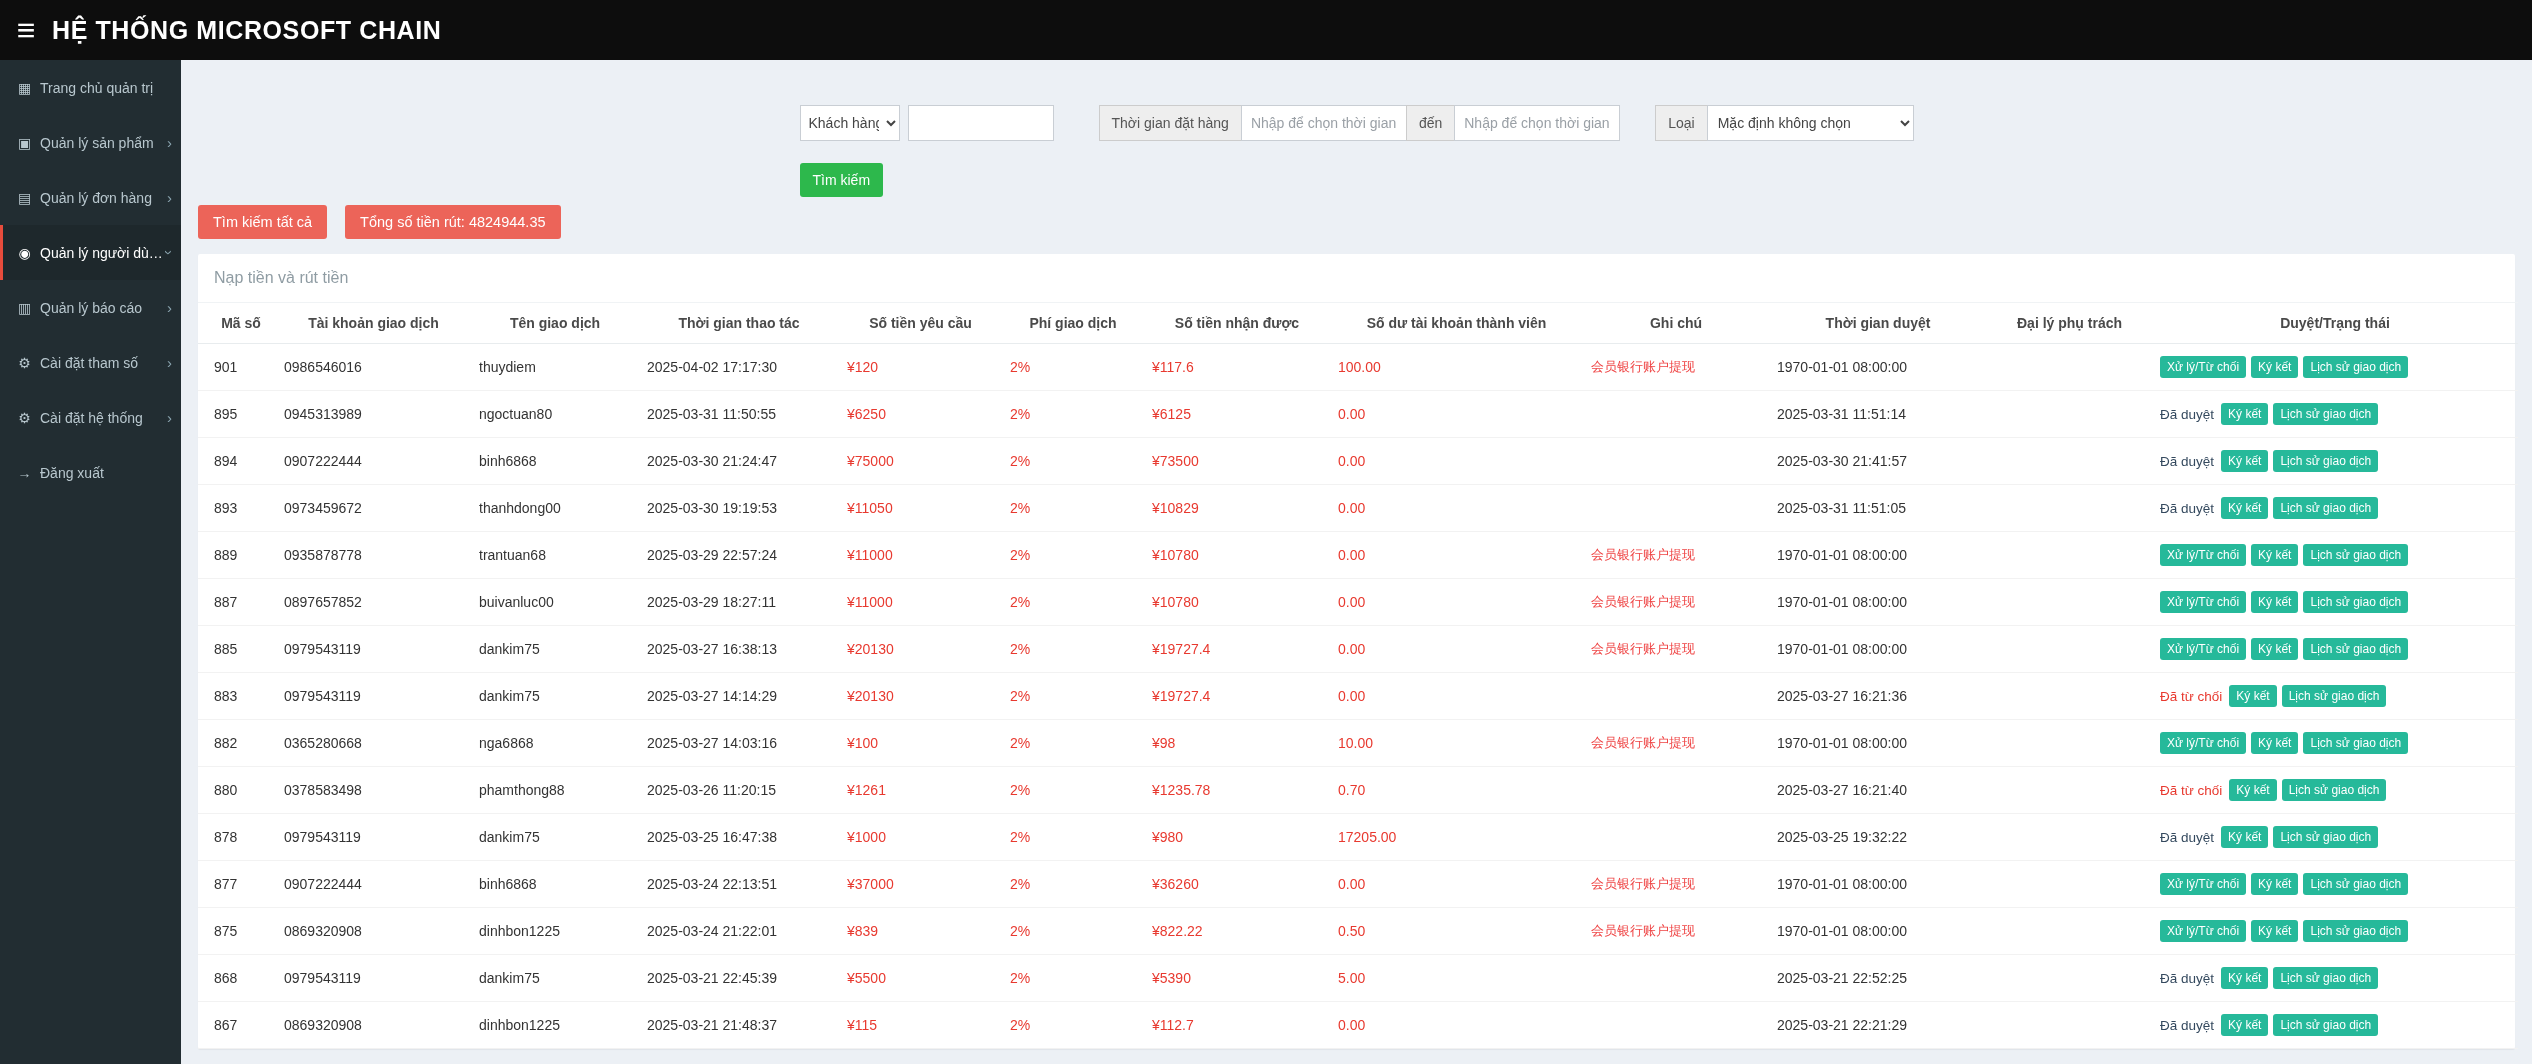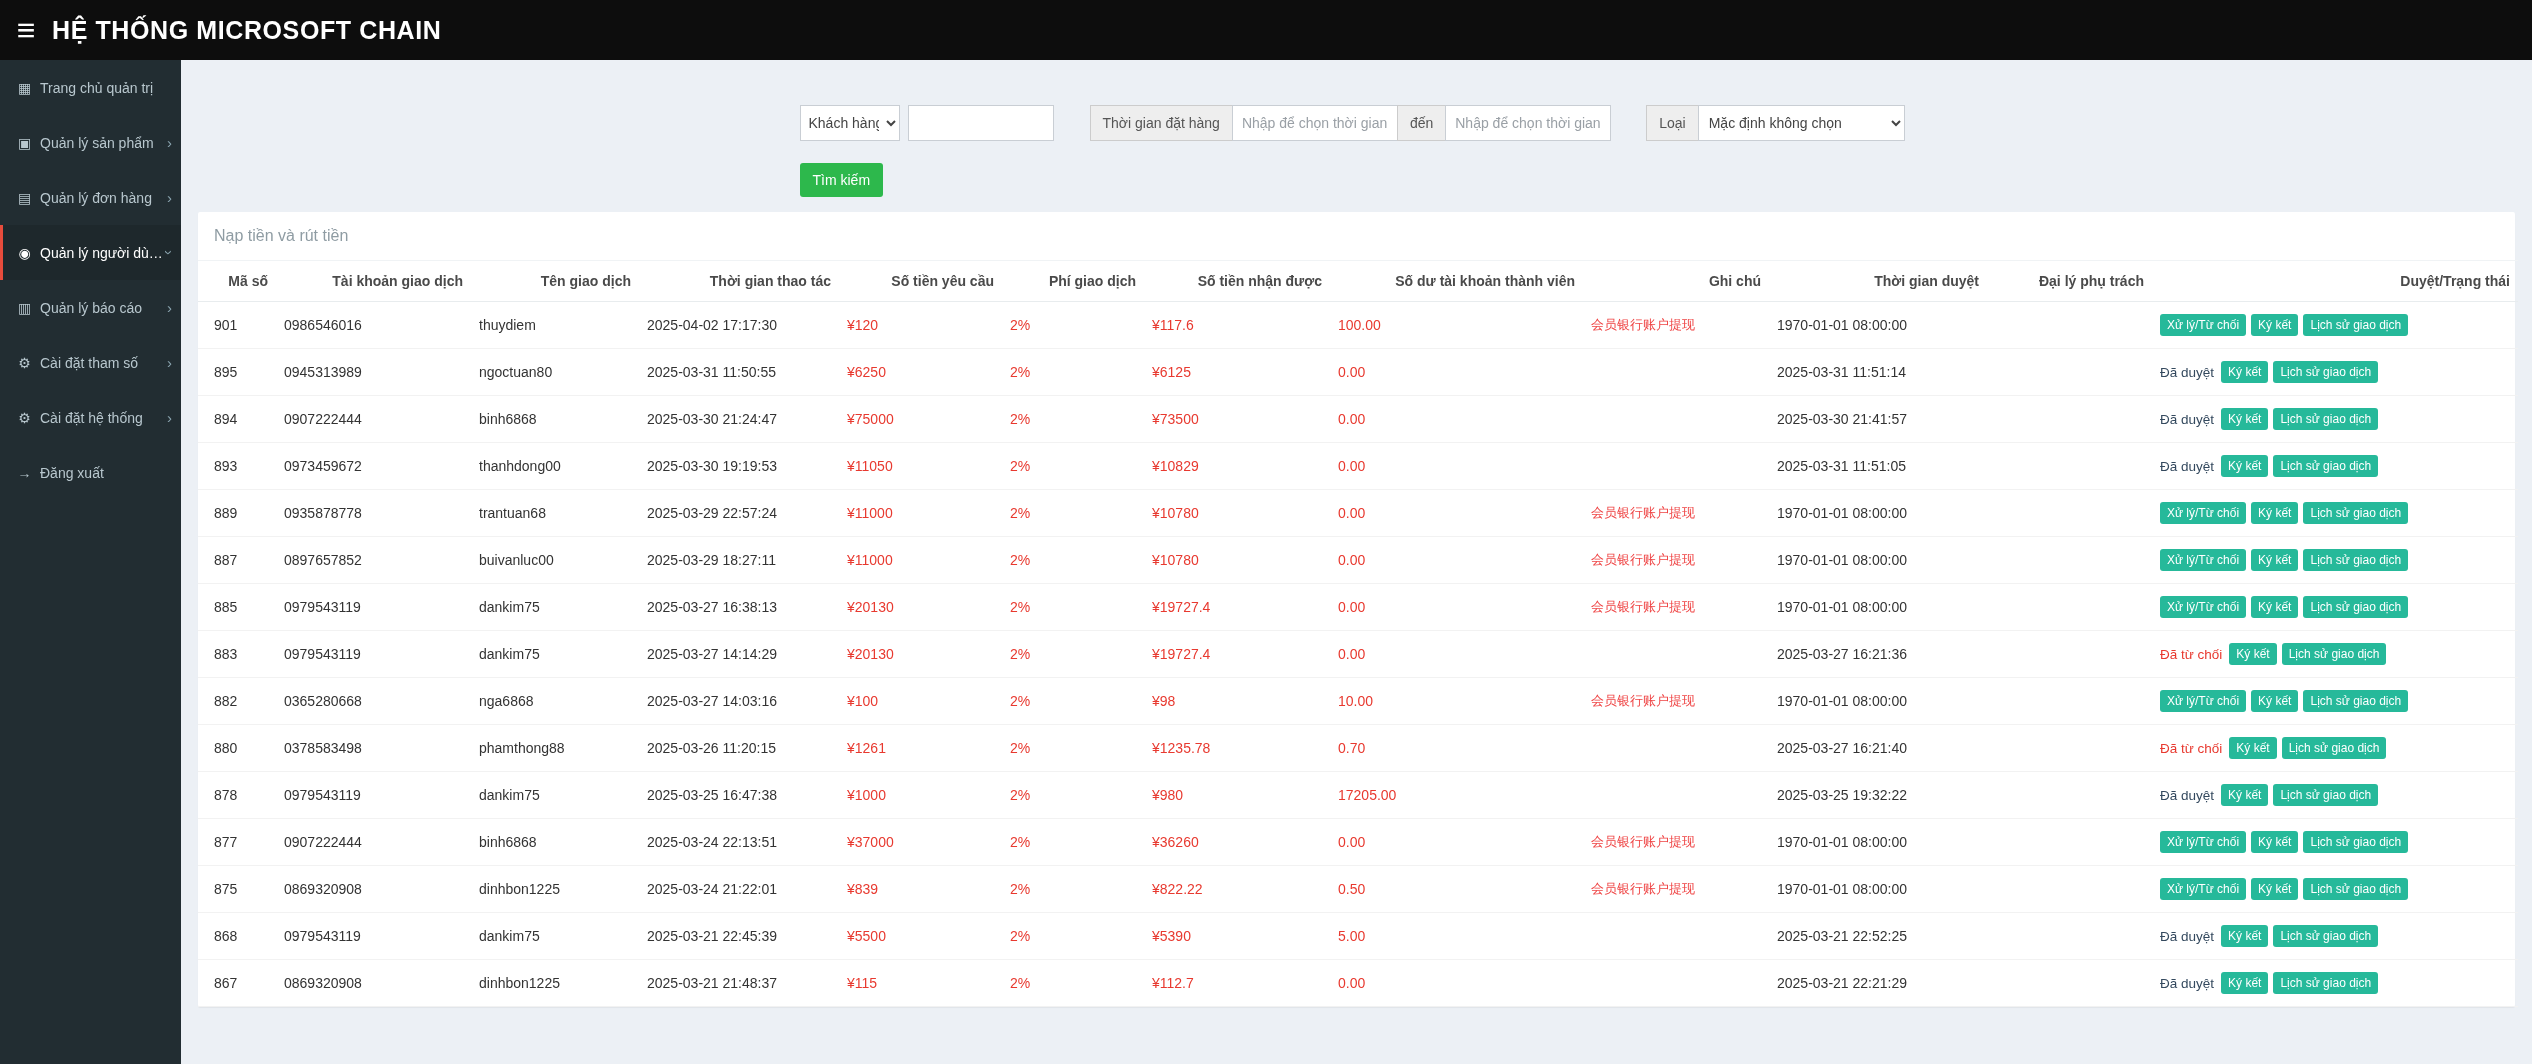--- a/index.html
+++ b/index.html
@@ -29,41 +29,41 @@
   
   .content{position:absolute;left:181px;top:60px;right:0;bottom:0;padding:0 17px;overflow:hidden}
   
   .filter-block{width:1114px;margin:45px auto 0}
   .filter-row{display:flex;align-items:center}
   .form-select,.form-input{height:36px;background:#fff;font-size:14px;color:#444;
     font-family:inherit;border:1px solid #c9ced4;outline:none}
   .customer-select{width:100px;padding:0 4px}
   .keyword-input{width:146px;margin-left:8px;padding:0 8px}
   .group{display:flex;height:36px}
-  .group.g1{margin-left:36px}
+  .group.g1{margin-left:45px}
   .group.g2{margin-left:35px}
   .group>*{margin-left:-1px}
   .group>*:first-child{margin-left:0}
   .addon{background:#eee;border:1px solid #ccc;display:flex;align-items:center;
     padding:0 12px;font-size:14px;color:#555;white-space:nowrap}
   .time-input{width:166px;padding:8px 9px}
   .time-input::placeholder{color:#9aa0a6}
   .type-select{width:207px;padding:0 6px}
   .search-btn{display:block;margin-top:22px;background:#2db84c;color:#fff;border:none;
     border-radius:3px;padding:9px 13px;font-size:14px;cursor:pointer;font-family:inherit}
   
   .actions-row{display:flex;gap:18px;margin-top:8px}
   .red-btn{background:#ec6459;color:#fff;border:none;border-radius:3px;padding:9px 15px;
     font-size:14.5px;cursor:pointer;font-family:inherit;white-space:nowrap}
   
   .panel{background:#fff;margin-top:15px;border-radius:2px;padding-bottom:0;
     box-shadow:0 1px 1px rgba(0,0,0,.05)}
   .panel-header{padding:15px 16px;font-size:16px;color:#8f9ca3}
   table{width:100%;border-collapse:collapse;table-layout:fixed}
-  th{font-size:14px;color:#4a4a4a;text-align:right;padding:12px 8px;font-weight:bold;
+  th{font-size:14px;color:#4a4a4a;text-align:center;padding:12px 8px;font-weight:bold;
     border-top:1px solid #f0f3f5;border-bottom:1px solid #e8ecee;white-space:nowrap;overflow:hidden}
   td{font-size:14px;color:#333;padding:12px 8px;border-bottom:1px solid #f2f2f2;
     white-space:nowrap;overflow:hidden}
   th:first-child,td:first-child{padding-left:16px}
   td.red{color:#e8392f}
   td.note{color:#ef4444;font-size:13px}
   .actions{display:flex;gap:5px;align-items:center}
   .tbtn{background:#26b99a;color:#fff;border:none;border-radius:3px;padding:4px 7px;
     font-size:12px;cursor:pointer;font-family:inherit;white-space:nowrap}
   .status-approved{color:#34495e;font-size:13.5px;margin-right:2px}
@@ -135,20 +135,24 @@
       <div class="group g2">
         <span class="addon">Loại</span>
         <select class="form-select type-select">
           <option>Mặc định không chọn</option>
         </select>
       </div>
     </div>
     <button class="search-btn">Tìm kiếm</button>
   </div>
 
+  <div class="actions-row">
+    <button class="red-btn">Tìm kiếm tất cả</button>
+    <button class="red-btn">Tổng số tiền rút: 4824944.35</button>
+  </div>
 
   <section class="panel">
     <div class="panel-header">Nạp tiền và rút tiền</div>
     <table>
       <colgroup>
         <col style="width:78px">
           <col style="width:195px">
           <col style="width:168px">
           <col style="width:200px">
         <col style="width:163px">

